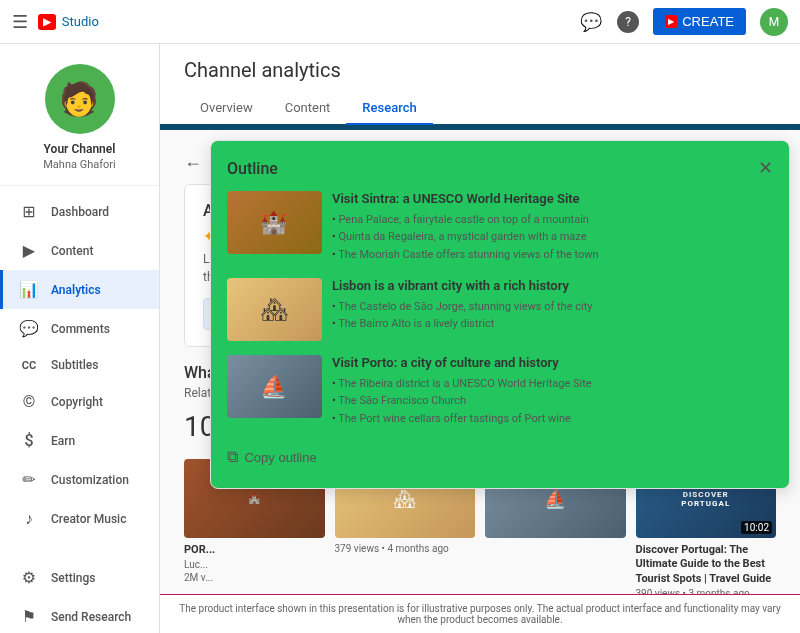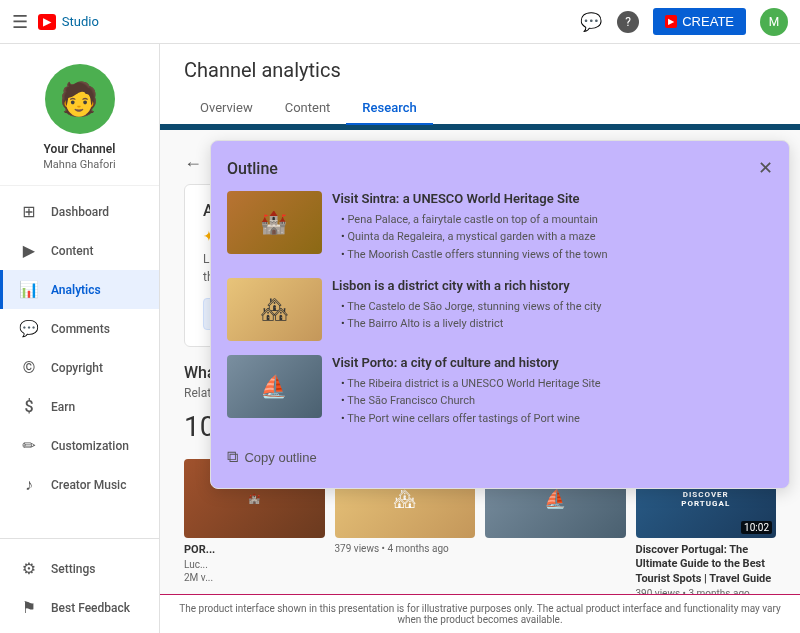--- a/index.html
+++ b/index.html
@@ -118,36 +118,36 @@
       color: #fff; font-size: 10px; padding: 1px 3px; border-radius: 2px;
     }
     .video-info { margin-top: 5px; }
     .video-title { font-size: 11px; font-weight: 700; color: #333; line-height: 1.3; margin-bottom: 2px; }
     .video-channel { font-size: 10px; color: #666; }
     .video-meta { font-size: 10px; color: #666; margin-top: 2px; }
 
     
     .outline-overlay {
       position: absolute; top: 10px; left: 50px; right: 10px;
-      background: #c4b5fd; border: 1px solid #e0e0e0; border-radius: 8px;
+      background: #22c55e; border: 1px solid #e0e0e0; border-radius: 8px;
       box-shadow: 0 4px 16px rgba(0,0,0,0.15); padding: 16px;
       z-index: 100; max-height: 580px; overflow-y: auto;
     }
     .outline-header { display: flex; align-items: center; justify-content: space-between; margin-bottom: 12px; }
     .outline-title { font-size: 16px; font-weight: 500; color: #333; }
     .close-btn { color: #555; cursor: pointer; font-size: 18px; background: none; border: none; }
     .outline-section { display: flex; gap: 10px; margin-bottom: 14px; }
     .outline-thumb {
       width: 95px; height: 63px; border-radius: 4px; flex-shrink: 0;
       overflow: hidden; background: #ccc;
     }
     .outline-thumb-inner { width: 100%; height: 100%; }
     .outline-content { flex: 1; }
     .outline-section-title { font-size: 13px; font-weight: 600; color: #333; margin-bottom: 4px; line-height: 1.3; }
-    .outline-bullets { list-style: none; padding: 0; margin-left: 9px; }
+    .outline-bullets { list-style: none; padding: 0; }
     .outline-bullets li { font-size: 11px; color: #555; margin-bottom: 2px; line-height: 1.4; }
     .outline-bullets li::before { content: '• '; color: #333; }
     .copy-btn {
       display: flex; align-items: center; gap: 6px; color: #555; font-size: 13px;
       cursor: pointer; border: none; background: none; padding: 6px 0; margin-top: 4px;
     }
     .copy-icon { font-size: 16px; }
 
     
     .footer {
@@ -207,20 +207,24 @@
         </div>
         <div class="sidebar-item active">
           <span class="sidebar-item-icon">📊</span>
           <span>Analytics</span>
         </div>
         <div class="sidebar-item">
           <span class="sidebar-item-icon">💬</span>
           <span>Comments</span>
         </div>
         <div class="sidebar-item">
+          <span class="sidebar-item-icon" style="font-size:11px;font-weight:bold;">CC</span>
+          <span>Subtitles</span>
+        </div>
+        <div class="sidebar-item">
           <span class="sidebar-item-icon">©</span>
           <span>Copyright</span>
         </div>
         <div class="sidebar-item">
           <span class="sidebar-item-icon">$</span>
           <span>Earn</span>
         </div>
         <div class="sidebar-item">
           <span class="sidebar-item-icon">✏</span>
           <span>Customization</span>
@@ -231,21 +235,21 @@
         </div>
       </nav>
       <div class="sidebar-divider"></div>
       <div class="sidebar-bottom">
         <div class="sidebar-item">
           <span class="sidebar-item-icon">⚙</span>
           <span>Settings</span>
         </div>
         <div class="sidebar-item">
           <span class="sidebar-item-icon">⚑</span>
-          <span>Best Feedback</span>
+          <span>Send Research</span>
         </div>
       </div>
     </aside>
 
     <main class="main-content">
 
       <div class="page-header">
         <h1 class="page-title">Channel analytics</h1>
         <div class="page-tabs">
           <div class="page-tab">Overview</div>
@@ -359,21 +363,21 @@
             </div>
           </div>
 
           <div class="outline-section">
             <div class="outline-thumb">
               <div class="thumb-lisbon outline-thumb-inner" style="display:flex;align-items:center;justify-content:center;">
                 <span style="font-size:22px;">🏘</span>
               </div>
             </div>
             <div class="outline-content">
-              <div class="outline-section-title">Lisbon is a district city with a rich history</div>
+              <div class="outline-section-title">Lisbon is a vibrant city with a rich history</div>
               <ul class="outline-bullets">
                 <li>The Castelo de São Jorge, stunning views of the city</li>
                 <li>The Bairro Alto is a lively district</li>
               </ul>
             </div>
           </div>
 
           <div class="outline-section">
             <div class="outline-thumb">
               <div class="thumb-porto outline-thumb-inner" style="display:flex;align-items:center;justify-content:center;">

